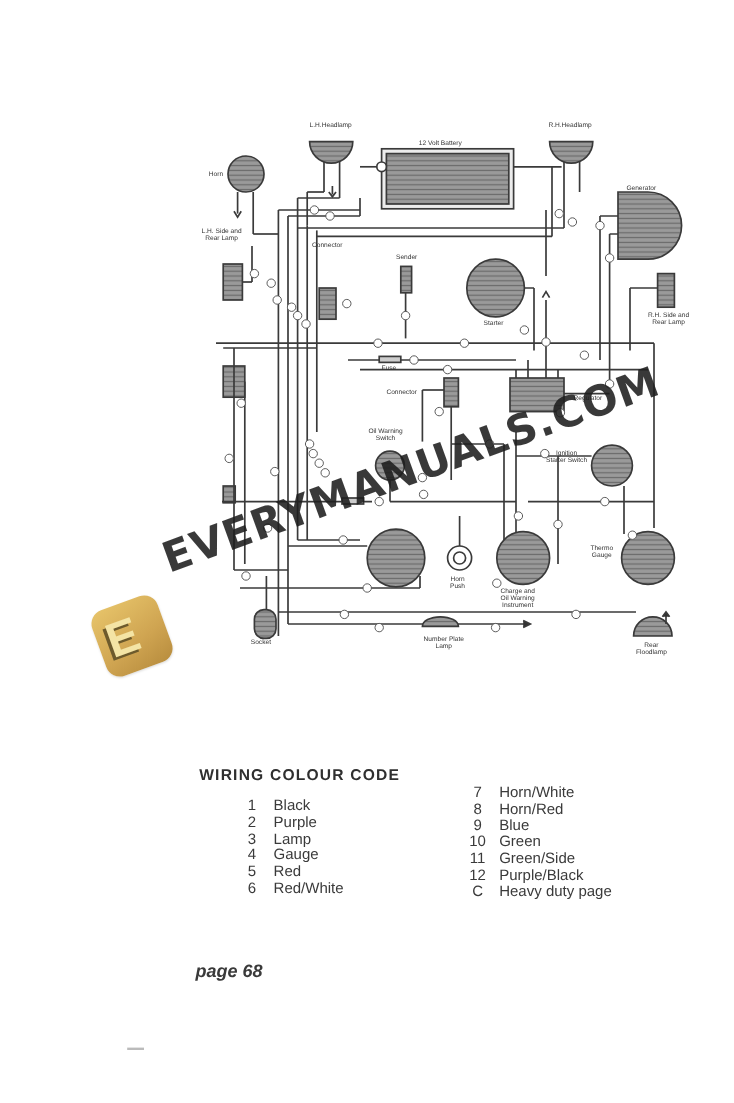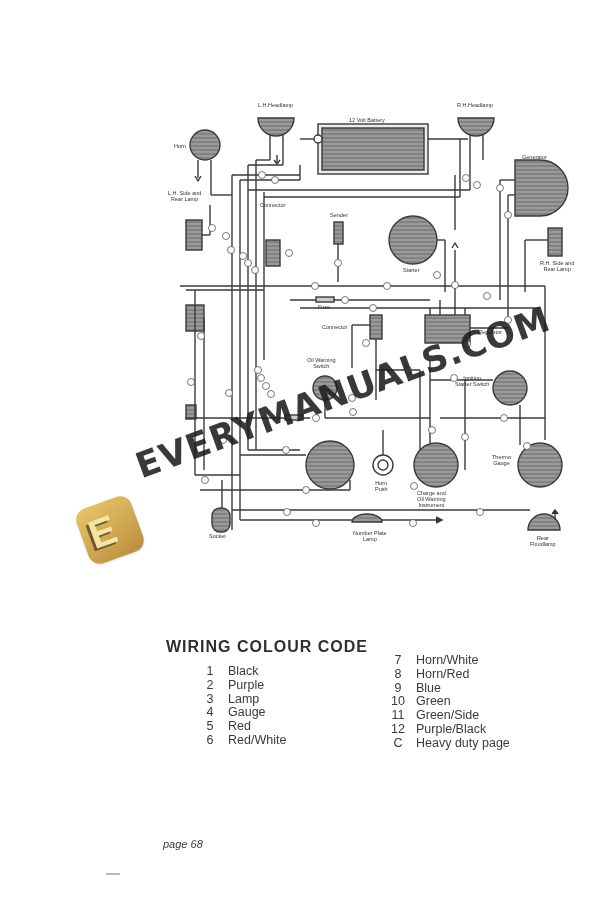--- a/index.html
+++ b/index.html
@@ -25,38 +25,38 @@
     }
     .caption {
       position: absolute; left: 222px; top: 558px;
       font-family: "Liberation Sans", sans-serif;
       font-size: 10.5px; font-weight: bold; letter-spacing: 0.6px;
       color: #4a4a4a;
     }
     .legend-title {
       position: absolute; left: 166px; top: 638px;
       font-family: "Liberation Sans", sans-serif;
-      font-size: 16px; font-weight: bold; letter-spacing: 1px;
+      font-size: 13px; font-weight: bold; letter-spacing: 1px;
       color: #2f2f2f;
     }
     .legend-col { position: absolute; }
     .legend-col.left { left: 196px; top: 664px; }
     .legend-col.right { left: 384px; top: 653px; }
     .legend-row {
       display: flex; height: 13.8px; align-items: center;
       font-family: "Liberation Sans", sans-serif; font-size: 12.5px;
       color: #3a3a3a;
     }
     .legend-col.left .code { width: 28px; text-align: center; }
     .legend-col.right .code { width: 28px; text-align: center; }
     .legend-row .name { padding-left: 4px; }
     .page-number {
-      position: absolute; left: 163px; top: 838px;
-      font-family: "Liberation Sans", sans-serif;
-      font-size: 11px; font-style: italic; font-weight: normal;
+      position: absolute; left: 163px; top: 801px;
+      font-family: "Liberation Sans", sans-serif;
+      font-size: 15px; font-style: italic; font-weight: bold;
       color: #3a3a3a;
     }
     .watermark {
       position: absolute; left: 68px; top: 360px;
       width: 480px; height: 200px; pointer-events: none;
     }
     .wm-badge {
       position: absolute; left: 13px; top: 141px;
       width: 58px; height: 58px;
       border-radius: 12px;

